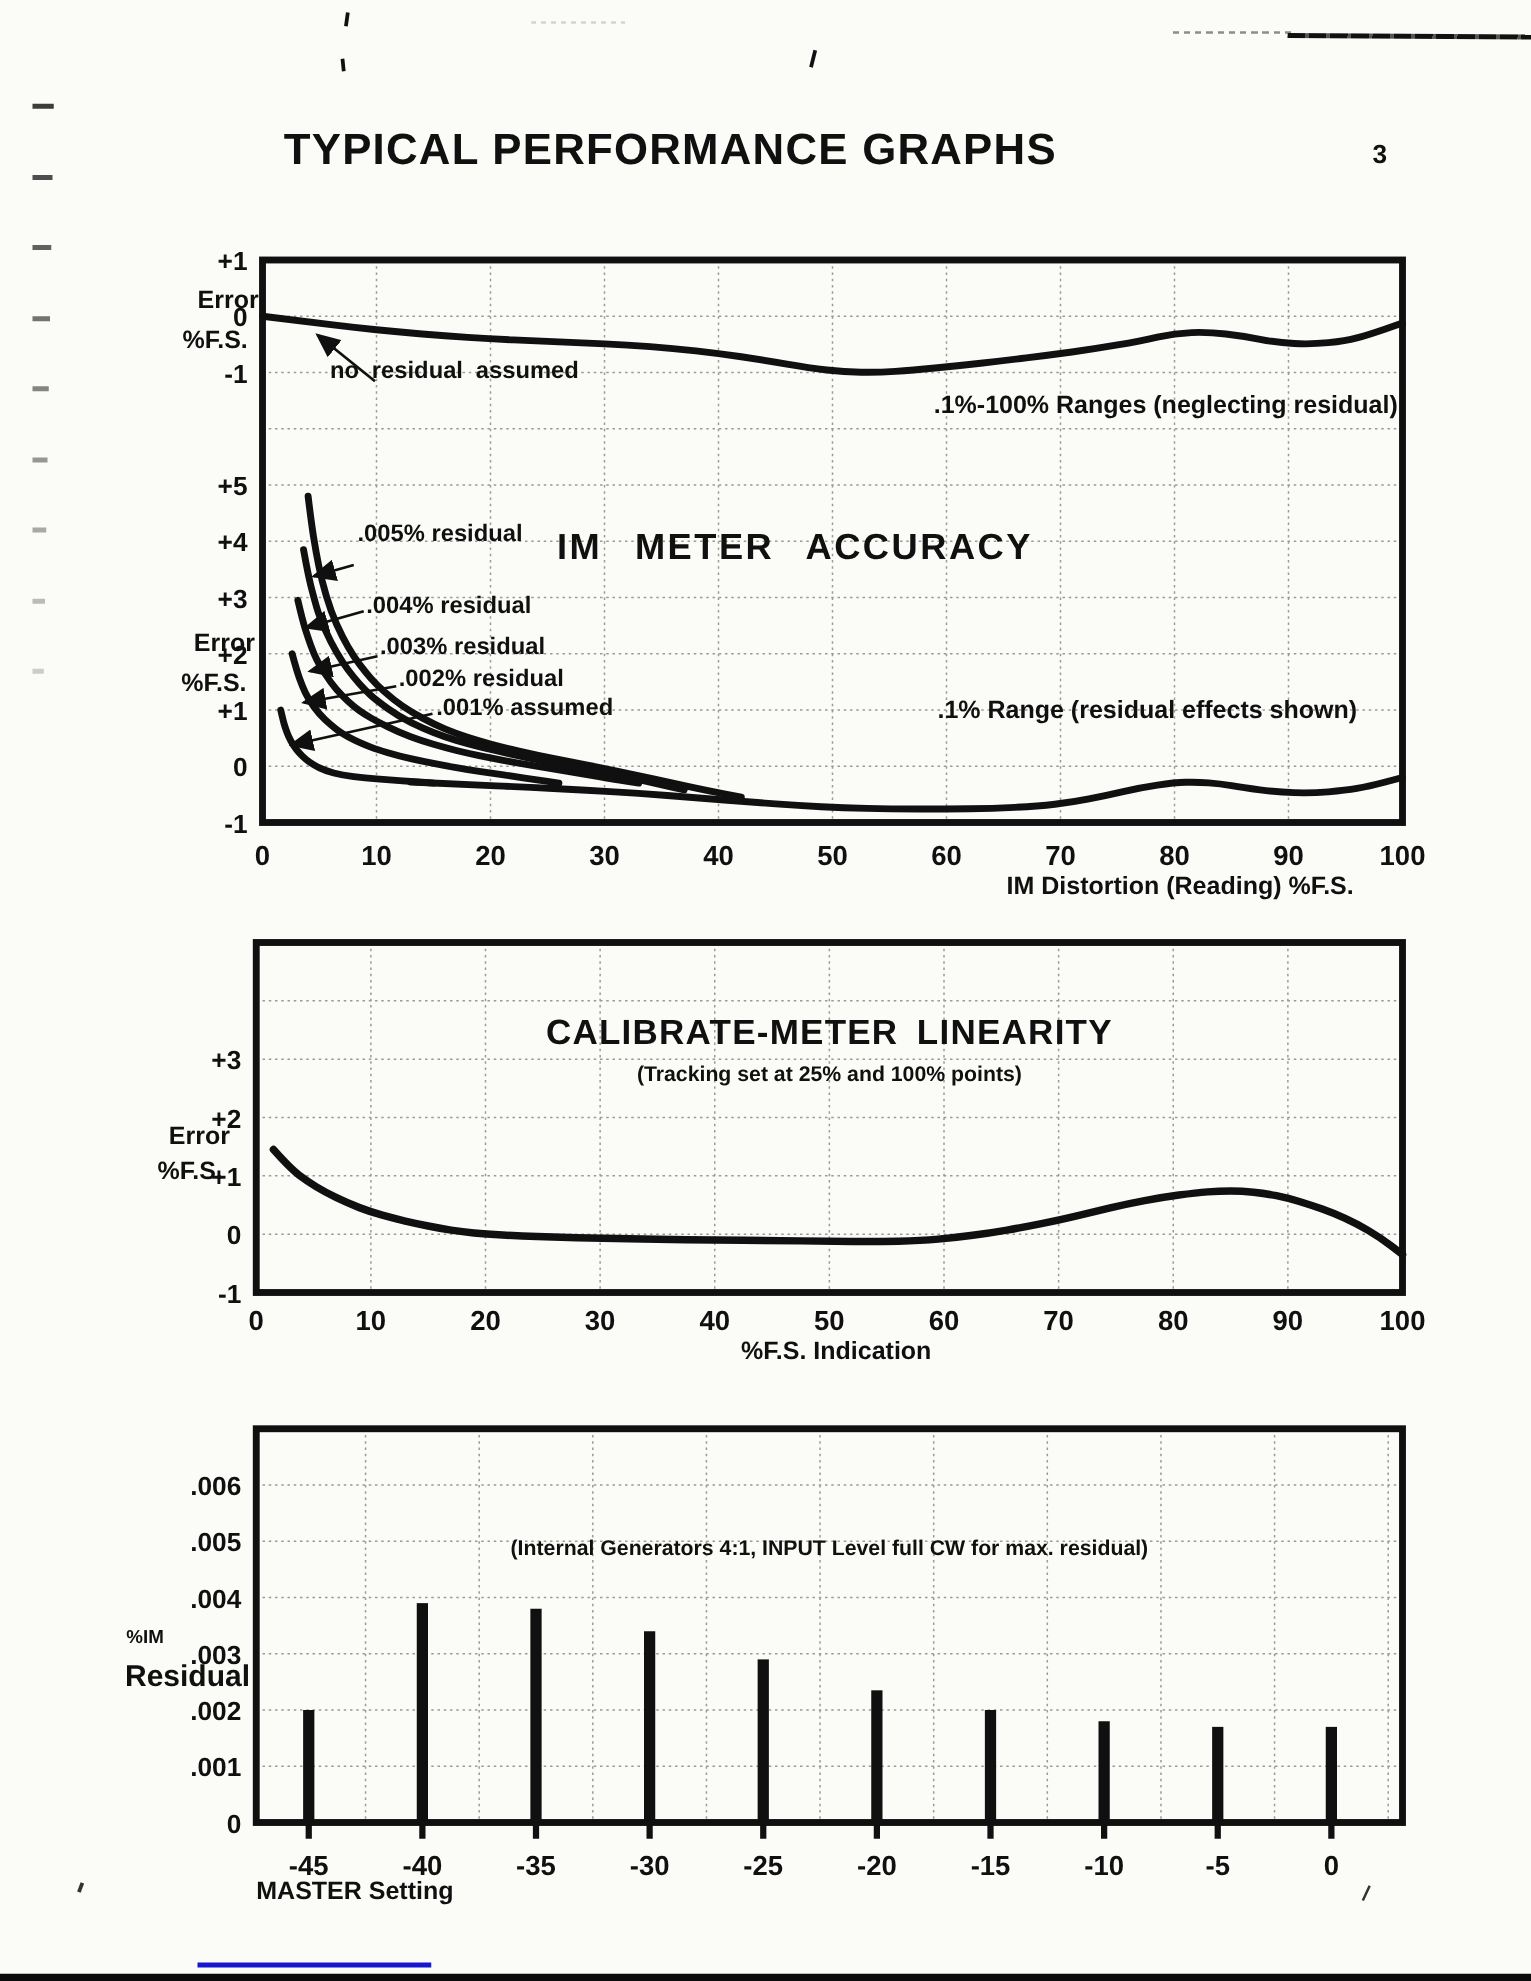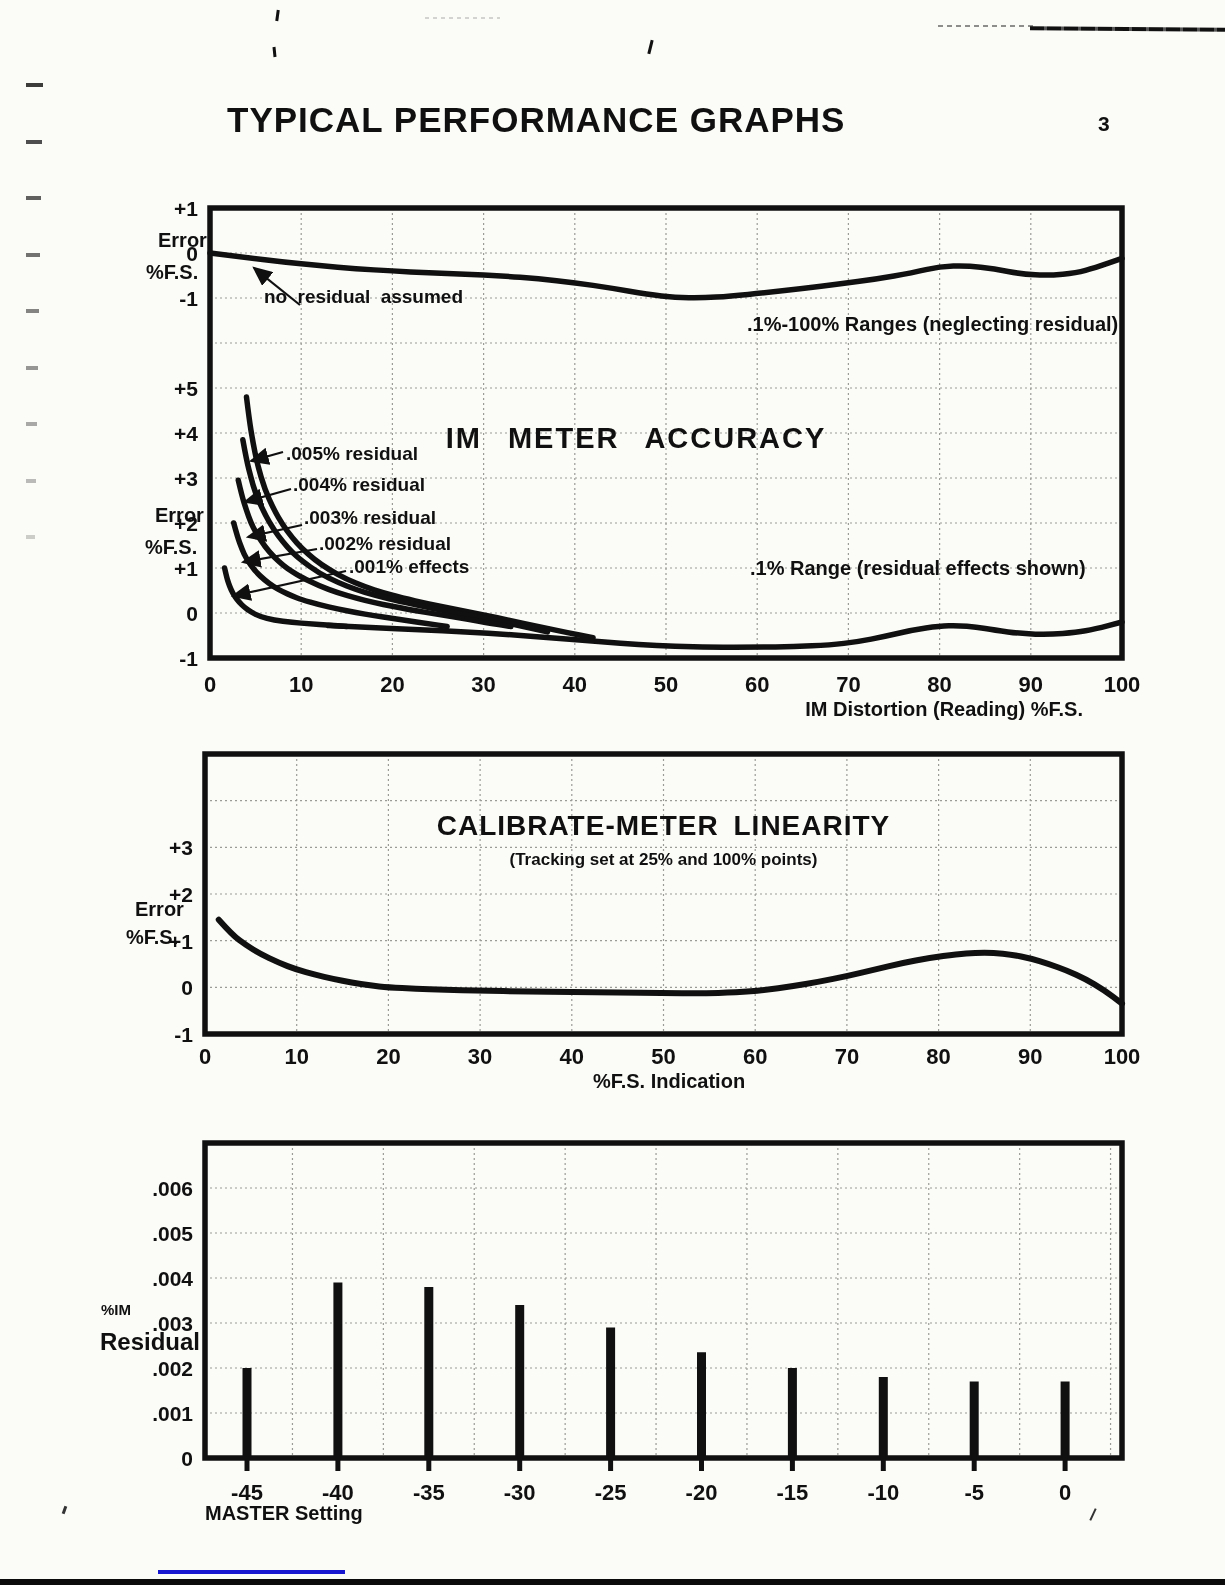--- a/index.html
+++ b/index.html
@@ -11,21 +11,21 @@
   #page-num{left:1098px;top:112px;font-size:21px;}
   svg#overlay{position:absolute;left:0;top:0;overflow:visible;pointer-events:none;}
   svg text{font-family:"Liberation Sans","DejaVu Sans",sans-serif;font-weight:bold;fill:#101010;}
   svg text.ytick{font-size:21px;}
   svg text.xtick{font-size:22px;}
   .ann{position:absolute;font-weight:bold;white-space:nowrap;}
   #a-c1-title{left:205px;width:862px;text-align:center;top:422px;font-size:29px;letter-spacing:2px;word-spacing:16px;}
   #a-c1-ranges{left:747px;top:313px;font-size:20px;text-align:center;}
   #a-c1-range{left:750px;top:557px;font-size:20px;}
   #a-no-res{left:264px;top:286px;font-size:19px;word-spacing:5px;}
-  #a-r005{left:286px;top:443px;font-size:19px;}
+  #a-r005{left:286px;top:417px;font-size:19px;}
   #a-r004{left:293px;top:474px;font-size:19px;}
   #a-r003{left:304px;top:507px;font-size:19px;}
   #a-r002{left:319px;top:533px;font-size:19px;}
   #a-r001{left:349px;top:556px;font-size:19px;}
   #a-c1u-err{left:158px;top:229px;font-size:20px;}
   #a-c1u-fs{left:146px;top:261px;font-size:20px;}
   #a-c1l-err{left:155px;top:504px;font-size:20px;}
   #a-c1l-fs{left:145px;top:536px;font-size:20px;}
   #a-c1-xlabel{left:221px;width:862px;text-align:right;top:698px;font-size:20px;}
   #a-c2-title{left:205px;width:917px;text-align:center;top:810px;font-size:28px;letter-spacing:1px;word-spacing:6px;}
@@ -207,33 +207,34 @@
     </svg>
 
   <div class="ann" id="a-c1-title">IM METER ACCURACY</div>
   <div class="ann" id="a-c1-ranges">.1%-100% Ranges (neglecting residual)</div>
   <div class="ann" id="a-c1-range">.1% Range (residual effects shown)</div>
   <div class="ann" id="a-no-res">no residual assumed</div>
   <div class="ann" id="a-r005">.005% residual</div>
   <div class="ann" id="a-r004">.004% residual</div>
   <div class="ann" id="a-r003">.003% residual</div>
   <div class="ann" id="a-r002">.002% residual</div>
-  <div class="ann" id="a-r001">.001% effects</div>
+  <div class="ann" id="a-r001">.001% assumed</div>
   <div class="ann" id="a-c1u-err">Error</div>
   <div class="ann" id="a-c1u-fs">%F.S.</div>
   <div class="ann" id="a-c1l-err">Error</div>
   <div class="ann" id="a-c1l-fs">%F.S.</div>
   <div class="ann" id="a-c1-xlabel">IM Distortion (Reading) %F.S.</div>
 
   <div class="ann" id="a-c2-title">CALIBRATE-METER LINEARITY</div>
   <div class="ann" id="a-c2-sub">(Tracking set at 25% and 100% points)</div>
   <div class="ann" id="a-c2-err">Error</div>
   <div class="ann" id="a-c2-fs">%F.S.</div>
   <div class="ann" id="a-c2-xlabel">%F.S. Indication</div>
 
+  <div class="ann" id="a-c3-sub">(Internal Generators 4:1,  INPUT Level full CW for max. residual)</div>
   <div class="ann" id="a-c3-im">%IM</div>
   <div class="ann" id="a-c3-res">Residual</div>
   <div class="ann" id="a-c3-xlabel">MASTER Setting</div>
 
   <div class="art" id="art-top1"></div>
   <div class="art" id="art-top2"></div>
   <div class="art" id="art-top3"></div>
   <div class="art" id="art-tick1" style="background: rgb(16, 16, 16);"></div>
   <div class="art" id="art-tick2" style="background: rgb(16, 16, 16);"></div>
   <div class="art" id="art-tick3"></div>

